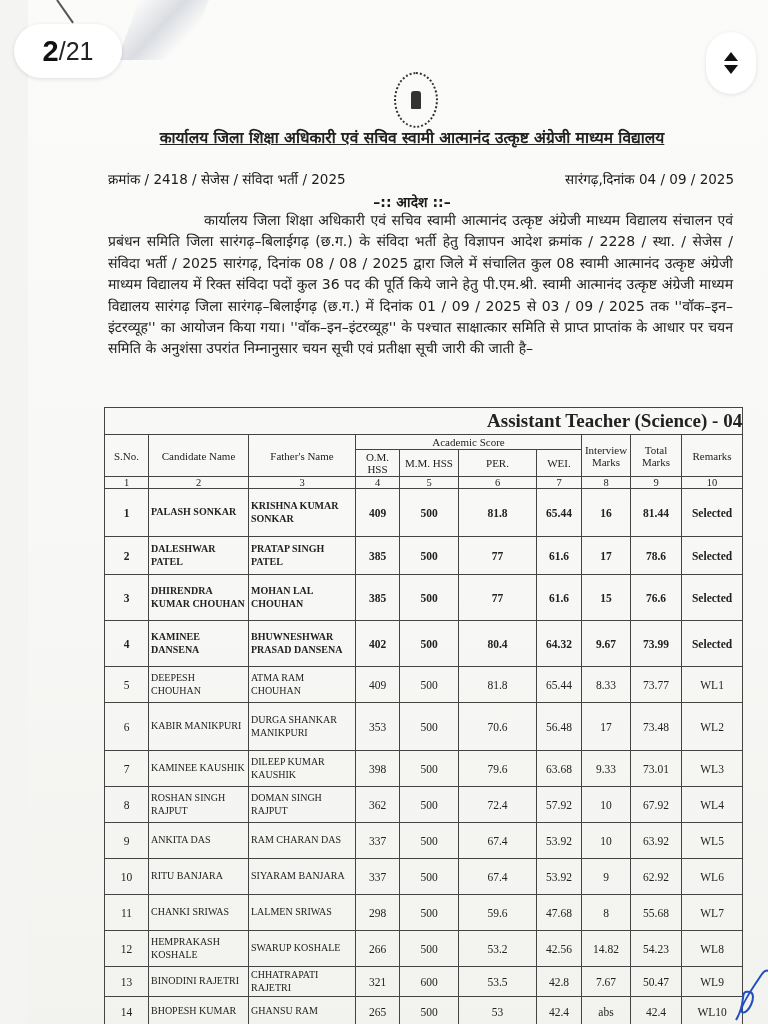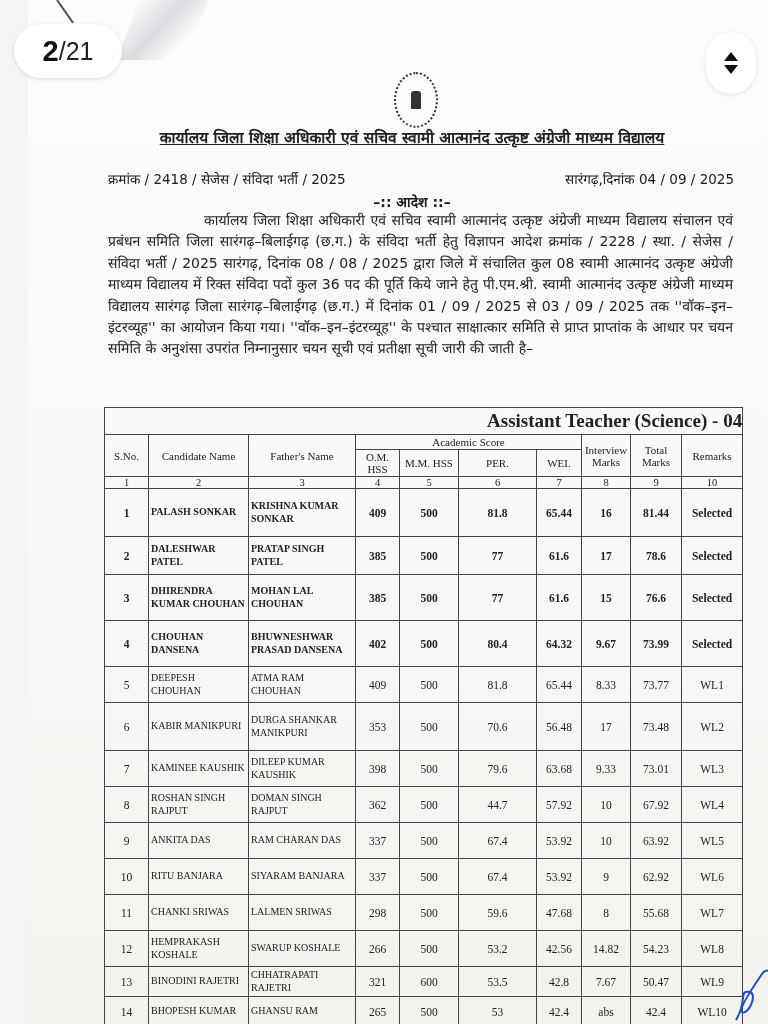--- a/index.html
+++ b/index.html
@@ -132,21 +132,21 @@
             <td>385</td>
             <td>500</td>
             <td>77</td>
             <td>61.6</td>
             <td>15</td>
             <td>76.6</td>
             <td>Selected</td>
           </tr>
           <tr class="bold" style="height: 46px;">
             <td>4</td>
-            <td class="name">CHOUHAN DANSENA</td>
+            <td class="name">KAMINEE DANSENA</td>
             <td class="name">BHUWNESHWAR PRASAD DANSENA</td>
             <td>402</td>
             <td>500</td>
             <td>80.4</td>
             <td>64.32</td>
             <td>9.67</td>
             <td>73.99</td>
             <td>Selected</td>
           </tr>
           <tr style="height: 36px;">
@@ -184,21 +184,21 @@
             <td>9.33</td>
             <td>73.01</td>
             <td>WL3</td>
           </tr>
           <tr style="height: 36px;">
             <td>8</td>
             <td class="name">ROSHAN SINGH RAJPUT</td>
             <td class="name">DOMAN SINGH RAJPUT</td>
             <td>362</td>
             <td>500</td>
-            <td>44.7</td>
+            <td>72.4</td>
             <td>57.92</td>
             <td>10</td>
             <td>67.92</td>
             <td>WL4</td>
           </tr>
           <tr style="height: 36px;">
             <td>9</td>
             <td class="name">ANKITA DAS</td>
             <td class="name">RAM CHARAN DAS</td>
             <td>337</td>

